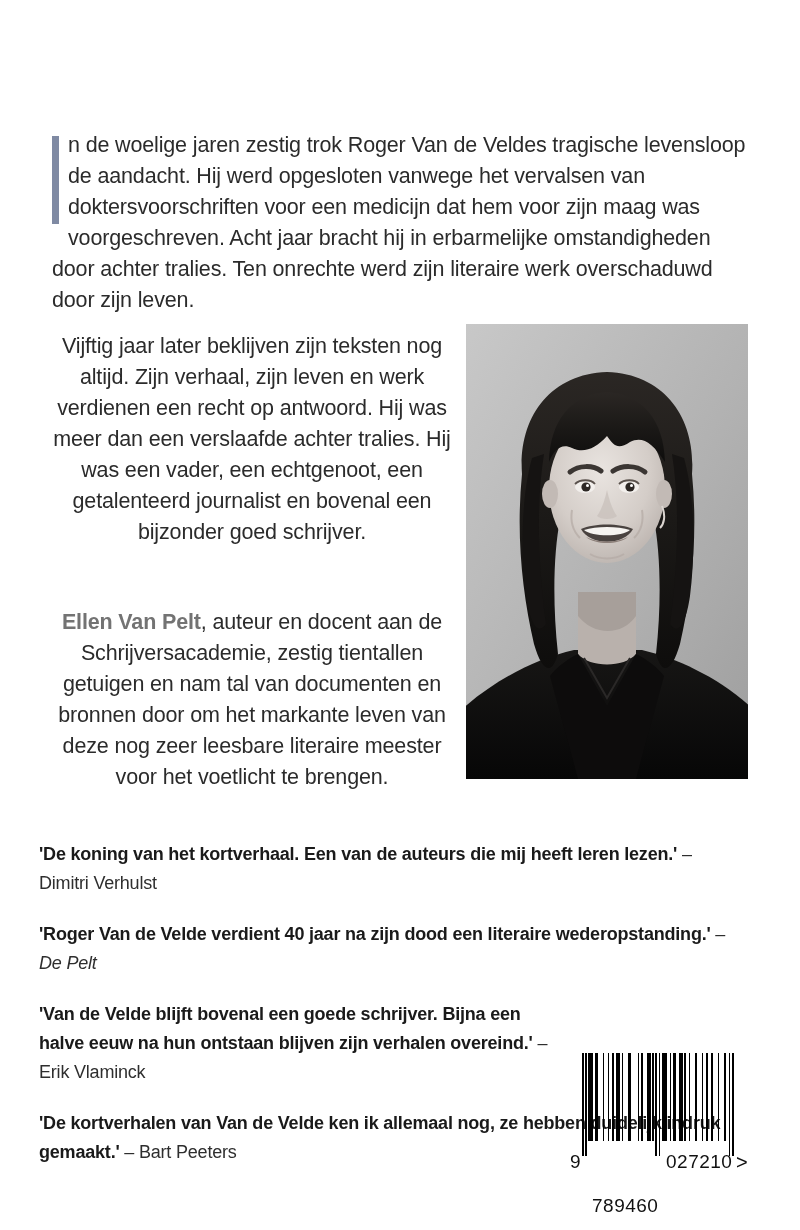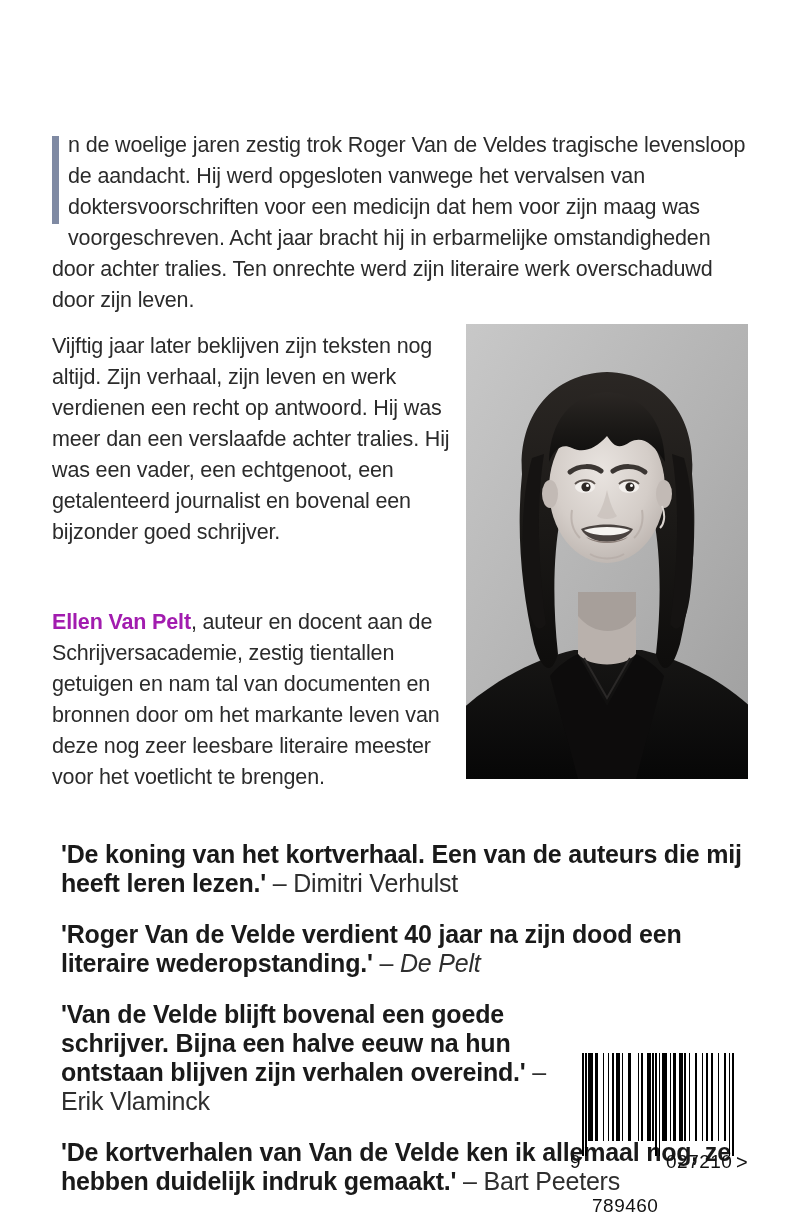--- a/index.html
+++ b/index.html
@@ -40,44 +40,45 @@
   
   .col-text {
     position: absolute;
     left: 52px;
     top: 331px;
     width: 400px;
     font-size: 21.5px;
     line-height: 31px;
     color: #2b2b2b;
     letter-spacing: -0.15px;
+    text-align: center;
   }
   .col-text p { margin: 0; }
   .col-text p + p { margin-top: 59px; }
-  .author-name { font-weight: bold; color: #a21caf; }
+  .author-name { font-weight: bold; color: #737373; }
 
   
   .photo {
     position: absolute;
     left: 466px;
     top: 324px;
     width: 282px;
     height: 455px;
     overflow: hidden;
     background: #b0b0b0;
   }
   .photo svg { display: block; width: 100%; height: 100%; }
 
   
   .quotes {
     position: absolute;
-    left: 61px;
+    left: 39px;
     top: 840px;
     width: 700px;
-    font-size: 25px;
+    font-size: 18px;
     line-height: 29px;
     color: #1a1a1a;
     letter-spacing: -0.2px;
   }
   .quote { margin: 0 0 22px 0; }
   .quote:last-child { margin-bottom: 0; }
   .quote .q { font-weight: bold; }
   .quote .src { font-weight: normal; color: #2e2e2e; }
   .quote .src.ital { font-style: italic; }
   .quote.narrow { width: 520px; }

